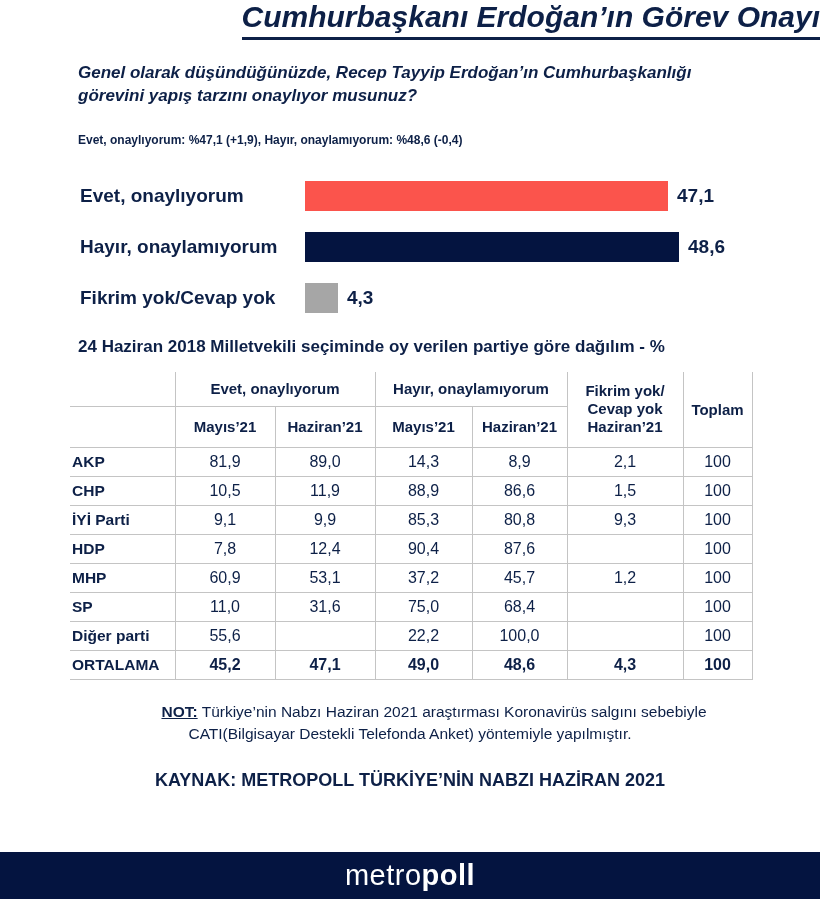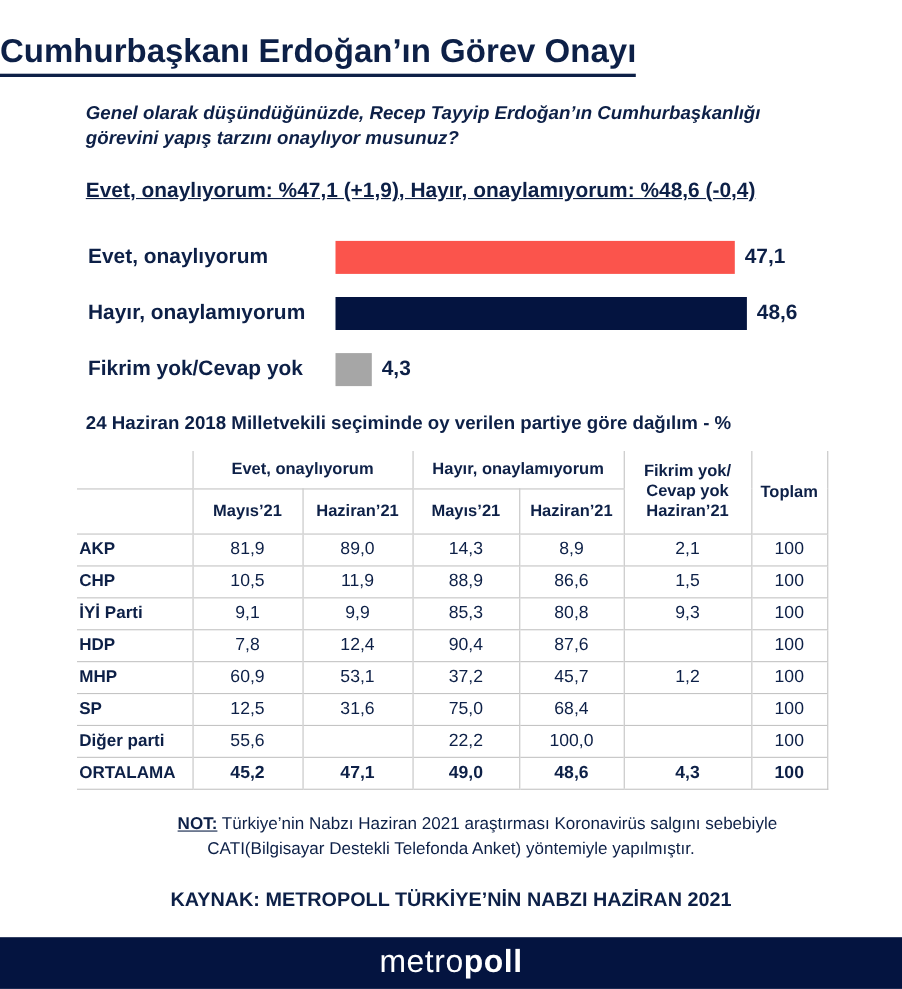--- a/index.html
+++ b/index.html
@@ -7,39 +7,39 @@
     width: 820px; height: 899px;
     background: #ffffff;
     font-family: "Liberation Sans", sans-serif;
     color: #0d2047;
     position: relative;
     overflow: hidden;
   }
   .page { width: 820px; height: 899px; position: relative; }
 
   
-  .title-wrap { padding-top: 30px; text-align: left; }
+  .title-wrap { text-align: right; font-style: italic; }
   .title {
     display: inline-block;
     font-size: 30px; font-weight: bold;
     color: #0d2047;
     border-bottom: 3px solid #0d2047;
     padding-bottom: 3px;
     letter-spacing: 0px;
   }
 
   
   .subtitle {
     margin: 22px 70px 0 78px;
     font-size: 17px; font-weight: bold; font-style: italic;
     line-height: 1.35;
   }
   .summary {
     margin: 25px 70px 0 78px;
-    font-size: 19px; font-weight: bold; text-decoration: underline;
+    font-size: 12px; font-weight: bold;
   }
 
   
   .bar-chart { margin: 34px 0 0 80px; }
   .chart-row { display: flex; align-items: center; height: 30px; margin-bottom: 21px; }
   .chart-label { width: 225px; font-size: 19px; font-weight: bold; flex: none; }
   .bar { height: 30px; flex: none; }
   .chart-value { font-size: 19px; font-weight: bold; margin-left: 9px; }
 
   
@@ -207,21 +207,21 @@
           <td class="party">MHP</td>
           <td>60,9</td>
           <td>53,1</td>
           <td>37,2</td>
           <td>45,7</td>
           <td>1,2</td>
           <td class="last-col">100</td>
         </tr>
         <tr>
           <td class="party">SP</td>
-          <td>12,5</td>
+          <td>11,0</td>
           <td>31,6</td>
           <td>75,0</td>
           <td>68,4</td>
           <td></td>
           <td class="last-col">100</td>
         </tr>
         <tr>
           <td class="party">Diğer parti</td>
           <td>55,6</td>
           <td></td>

